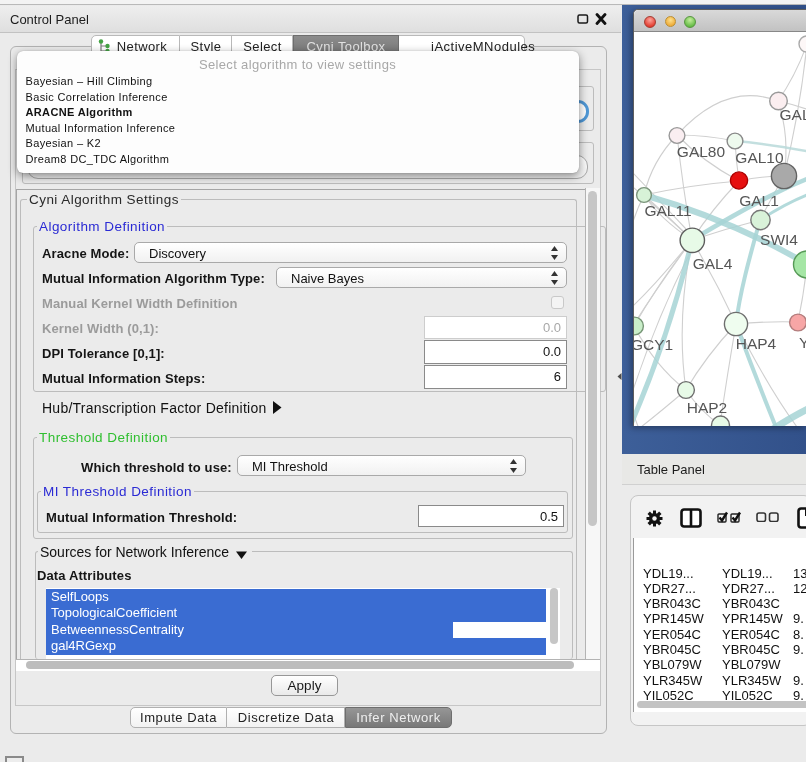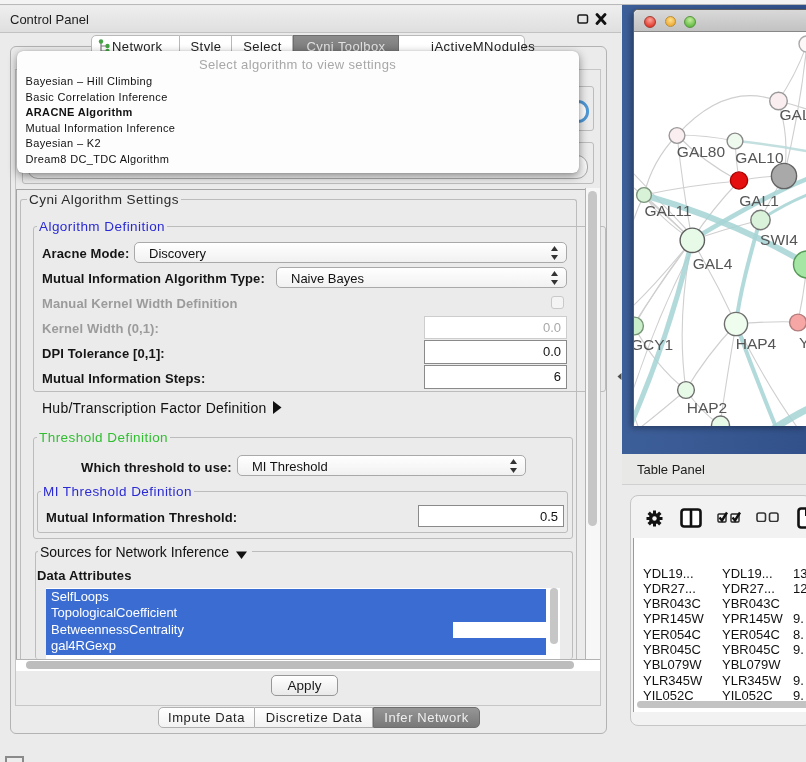--- a/index.html
+++ b/index.html
@@ -35,21 +35,21 @@
   <div class="abs" style="left:89px;top:0;width:52px;height:23px;background:#fff;border:1px solid #b9b9b9;border-left:none;"></div>
   <div class="abs" style="left:141px;top:0;width:61px;height:23px;background:#fff;border:1px solid #b9b9b9;border-left:none;"></div>
   <div class="abs" style="left:202px;top:0;width:106px;height:23px;background:linear-gradient(#8c8c8c,#747474);border:1px solid #6e6e6e;"></div>
   <div class="abs" style="left:308px;top:0;width:126px;height:23px;background:#fff;border:1px solid #b9b9b9;border-left:none;border-radius:0 5px 5px 0;"></div>
   <svg class="abs" style="left:7px;top:4px;" width="13" height="15" viewBox="0 0 13 15">
     <path d="M3 3 L3 12 M3 7 L9 7 M3 12 L9 12" stroke="#7a7a7a" stroke-width="1.2" fill="none"></path>
     <circle cx="3" cy="2.5" r="2.2" fill="#44a344"></circle>
     <circle cx="9.5" cy="7" r="2.2" fill="#44a344"></circle>
     <circle cx="9.5" cy="12" r="2.2" fill="#44a344"></circle>
   </svg>
-  <div class="abs" style="left:21px;top:0;width:60px;height:23px;line-height:23px;font-size:13px;letter-spacing:0.4px;color:#222;">Network</div>
+  <div class="abs" style="left:21px;top:0;width:60px;height:23px;line-height:23px;font-size:13px;letter-spacing:0.4px;color:#222;text-align:center;">Network</div>
   <div class="abs" style="left:89px;top:0;width:52px;height:23px;line-height:23px;font-size:13px;letter-spacing:0.4px;color:#222;text-align:center;">Style</div>
   <div class="abs" style="left:141px;top:0;width:61px;height:23px;line-height:23px;font-size:13px;letter-spacing:0.4px;color:#222;text-align:center;">Select</div>
   <div class="abs" style="left:202px;top:0;width:106px;height:23px;line-height:23px;font-size:13px;letter-spacing:0.4px;color:#e2e2e2;text-align:center;">Cyni Toolbox</div>
   <div class="abs" style="left:308px;top:0;width:126px;height:23px;line-height:23px;font-size:13px;letter-spacing:0.5px;color:#222;text-align:center;padding-left:32px;">jActiveMNodules</div>
 </div>
 
 <div class="abs" style="left:15px;top:69px;width:586px;height:637px;border:1px solid #c6c6c6;"></div>
 
 <div class="grp" style="left:22px;top:86px;width:572px;height:45px;"></div>
 <div class="abs" style="left:28px;top:100px;width:561px;height:23px;background:#fff;border:3px solid #4f97d5;border-radius:11px;"></div>
@@ -136,21 +136,21 @@
   <div class="abs" style="left:504.5px;top:0;width:8px;height:56px;background:#c6c6c6;border-radius:4px;"></div>
 </div>
 
 <div class="abs" style="left:585px;top:188px;width:15px;height:471px;background:#f7f7f7;border-left:1px solid #b3b3b3;"></div>
 <div class="abs" style="left:587.5px;top:191px;width:9px;height:335px;background:#c6c6c6;border-radius:4.5px;"></div>
 <div class="abs" style="left:16px;top:659px;width:584px;height:12px;background:#ffffff;border-top:1px solid #b3b3b3;"></div>
 <div class="abs" style="left:26px;top:661px;width:548px;height:8px;background:#bdbdbd;border-radius:4px;"></div>
 
 <div class="abs" style="left:271px;top:675px;width:67px;height:21px;background:linear-gradient(#ffffff,#e9e9e9);border:1px solid #979797;border-radius:5px;font-size:13.5px;color:#1a1a1a;text-align:center;line-height:20px;">Apply</div>
 
-<div class="abs" style="left:158px;top:707px;width:322px;height:21px;">
+<div class="abs" style="left:130px;top:707px;width:322px;height:21px;">
   <div class="abs" style="left:0;top:0;width:97px;height:21px;background:linear-gradient(#ffffff,#f2f2f2);border:1px solid #b0b0b0;border-radius:5px 0 0 5px;"></div>
   <div class="abs" style="left:97px;top:0;width:118px;height:21px;background:linear-gradient(#ffffff,#f2f2f2);border:1px solid #b0b0b0;border-left:none;"></div>
   <div class="abs" style="left:215px;top:0;width:107px;height:21px;background:linear-gradient(#969696,#787878);border:1px solid #6e6e6e;border-radius:0 5px 5px 0;"></div>
   <div class="abs" style="left:0;top:0;width:97px;height:21px;line-height:21px;font-size:13px;letter-spacing:0.55px;color:#222;text-align:center;">Impute Data</div>
   <div class="abs" style="left:97px;top:0;width:118px;height:21px;line-height:21px;font-size:13px;letter-spacing:0.55px;color:#222;text-align:center;">Discretize Data</div>
   <div class="abs" style="left:215px;top:0;width:107px;height:21px;line-height:21px;font-size:13px;letter-spacing:0.55px;color:#efefef;text-align:center;">Infer Network</div>
 </div>
 
 <div class="abs" style="left:5px;top:756px;width:19px;height:10px;background:#ededed;border:2px solid #8a8a8a;"></div>
 

